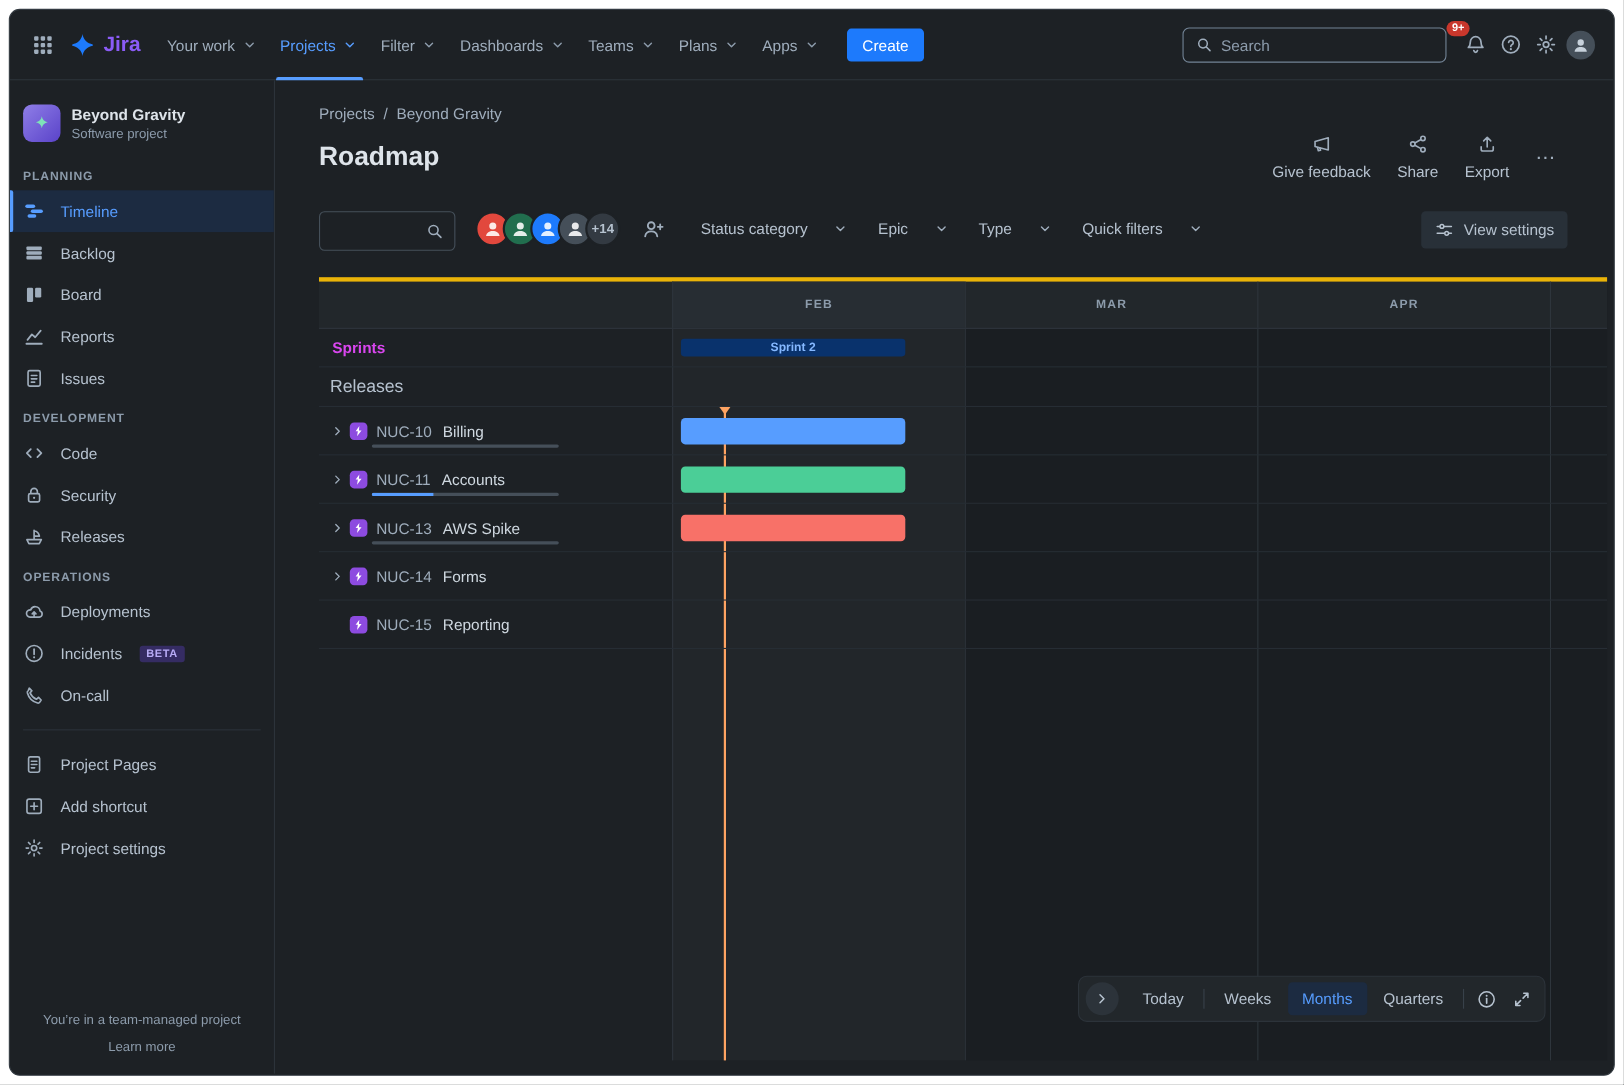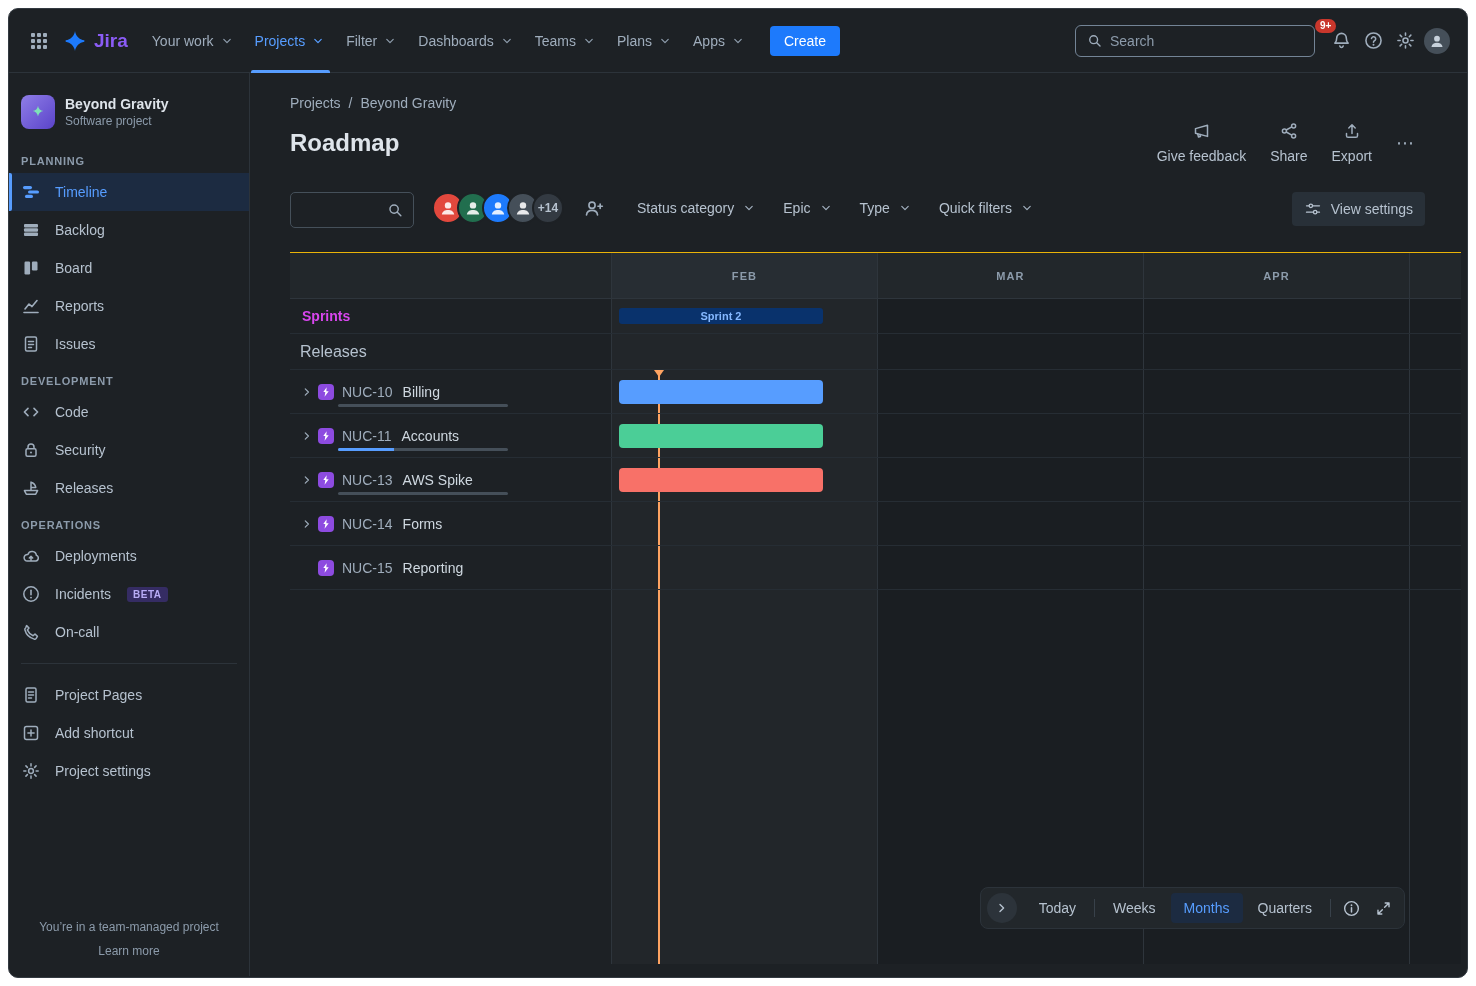--- a/index.html
+++ b/index.html
@@ -64,36 +64,36 @@
   .tb-search { width:124px; height:36px; border:1px solid #45505a; border-radius:5px; display:flex; align-items:center; padding:0 9px; }
   .tb-search input { flex:1; min-width:0; background:transparent; border:none; outline:none; color:#b6c2cf; }
   .tb-search svg { color:#9fadbc; flex-shrink:0; }
   .avatars { display:flex; align-items:center; margin-left:18px; }
   .av { width:32px; height:32px; border-radius:50%; border:2px solid #1d2125; margin-left:-7px; display:flex; align-items:center; justify-content:center; }
   .av:first-child { margin-left:0; }
   .av svg { color:rgba(255,255,255,.88); }
   .av.more { background:#333a42; color:#b6c2cf; font-size:12px; font-weight:600; }
   .add-person { margin-left:14px; }
   .tb-filters { display:flex; margin-left:14px; }
-  .filter-btn { display:flex; align-items:center; gap:7px; padding:8px 13px; font-size:14px; color:#b6c2cf; border-radius:4px; }
+  .filter-btn { display:flex; align-items:center; gap:22px; padding:8px 13px; font-size:14px; color:#b6c2cf; border-radius:4px; }
   .filter-btn svg { color:#9fadbc; }
   .view-settings { margin-left:auto; display:flex; align-items:center; gap:9px; padding:8px 12px; border-radius:4px; background:#283038; color:#b6c2cf; font-size:14px; }
 
   
   .gantt { margin-top:24px; flex:1; position:relative; min-height:0; }
   .gcol { position:absolute; top:0; bottom:0; border-left:1px solid #2e353c; z-index:0; }
   .gcol.feb { left:321px; width:266px; background:#22262a; }
   .gcol.mar { left:587px; width:266px; background:#1a1e22; }
   .gcol.apr { left:853px; width:266px; background:#1a1e22; }
   .gcol.tail { left:1119px; right:0; background:#1a1e22; }
 
   .today { position:absolute; top:118px; bottom:0; left:368px; width:2px; z-index:2; }
   .today-tri { position:absolute; top:0; left:-4px; width:0; height:0; border-left:5px solid transparent; border-right:5px solid transparent; border-top:7px solid #fea362; }
 
-  .g-head { position:relative; z-index:2; display:flex; height:47px; background:#22272b; border-top:1px solid #eab308; border-bottom:1px solid #2e353c; }
+  .g-head { position:relative; z-index:2; display:flex; height:47px; background:#22272b; border-top:4px solid #eab308; border-bottom:1px solid #2e353c; }
   .g-head .gn { width:321px; flex-shrink:0; }
   .g-head .m { width:266px; flex-shrink:0; display:flex; align-items:center; justify-content:center; font-size:11px; font-weight:600; letter-spacing:1.1px; color:#8c9bab; border-left:1px solid #2e353c; }
   .g-head .m.feb { background:#272d33; }
   .g-head .mt { flex:1; border-left:1px solid #2e353c; }
 
   .g-row { position:relative; z-index:2; display:flex; border-bottom:1px solid #262d34; }
   .g-row .g-name { width:321px; flex-shrink:0; display:flex; align-items:center; padding:0 10px; position:relative; }
   .g-row .g-chart { flex:1; position:relative; }
   .row-group { height:35px; }
   .row-group .g-name { font-size:14px; font-weight:600; color:#d946ef; padding-left:12px; }

